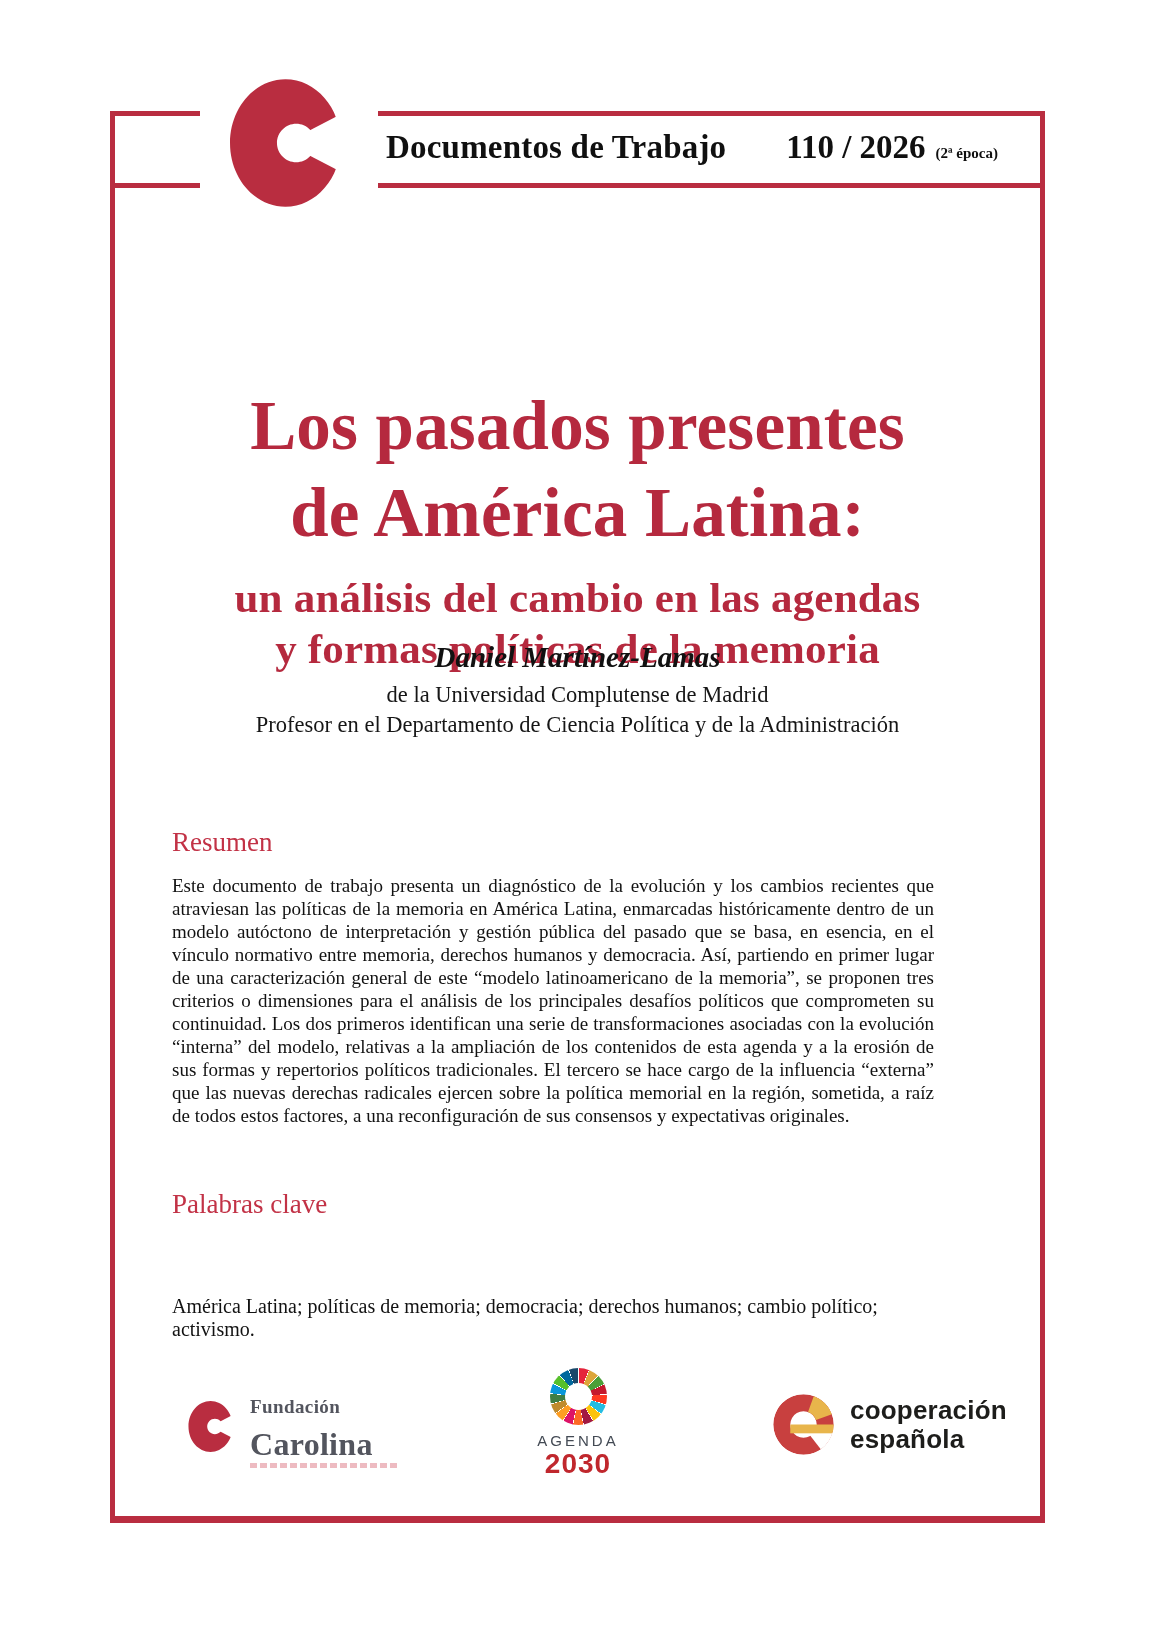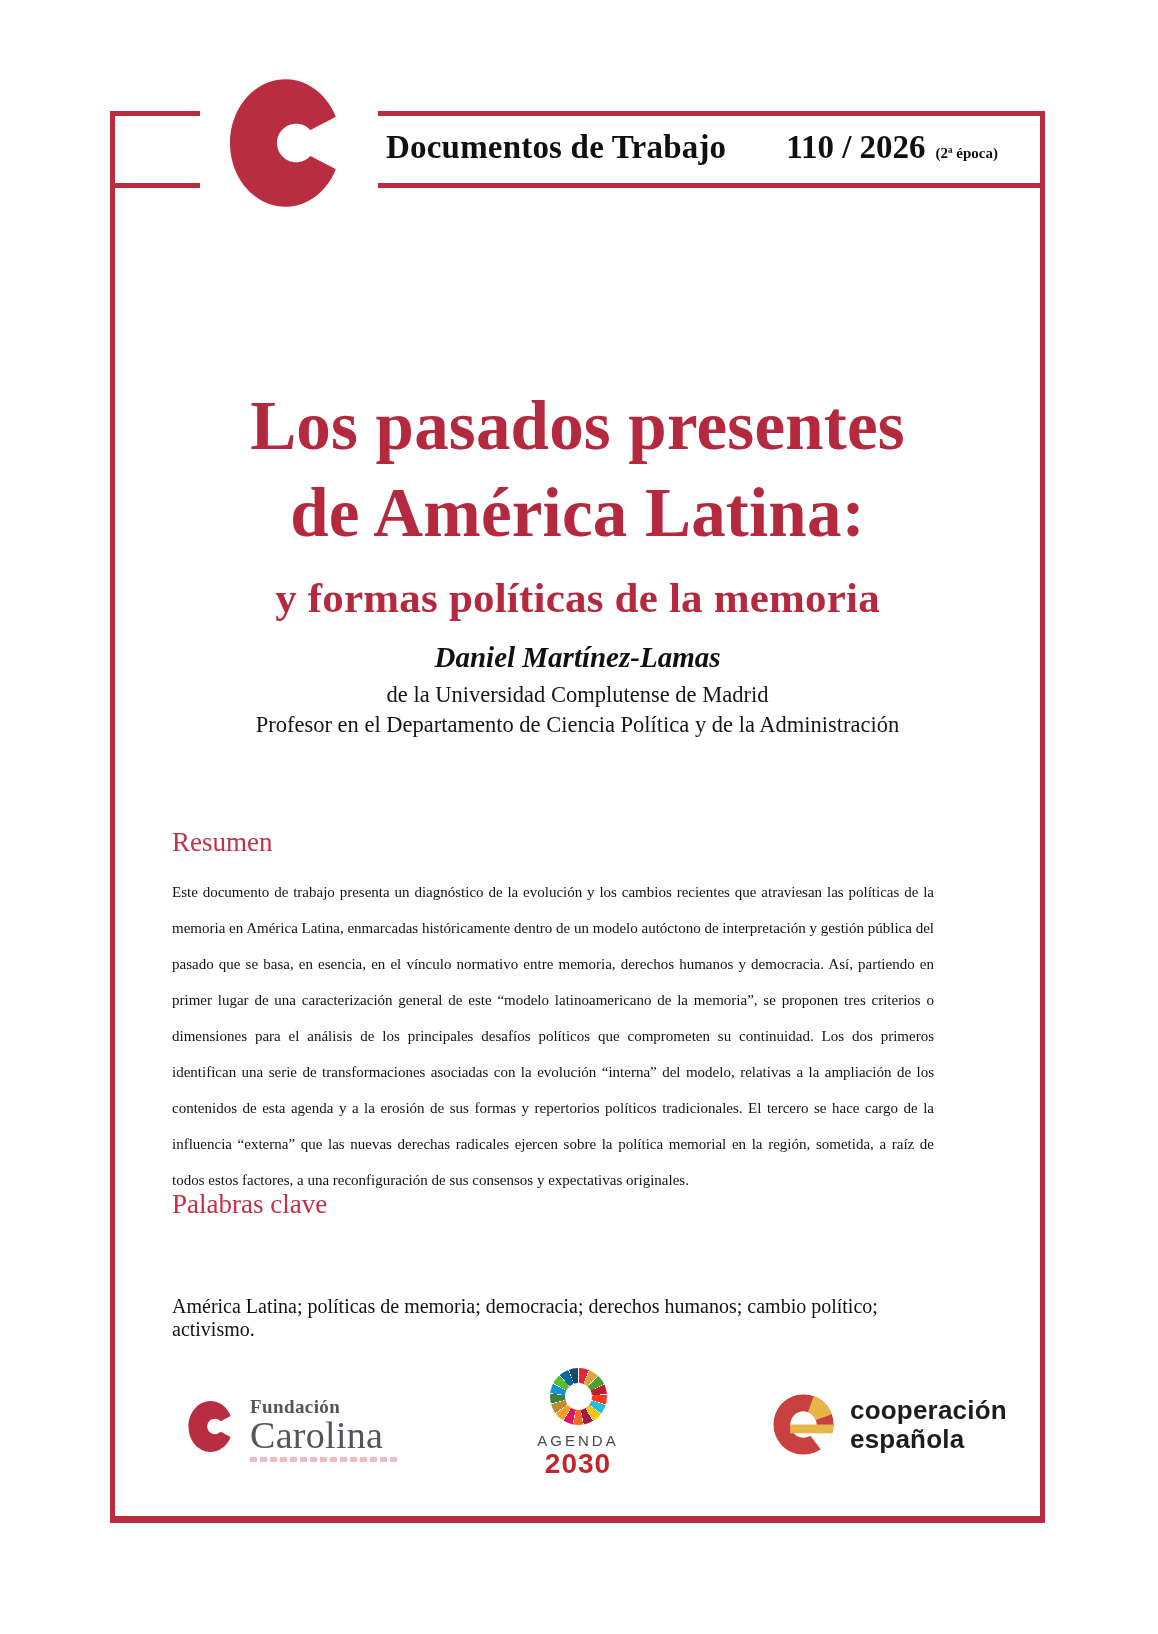--- a/index.html
+++ b/index.html
@@ -52,32 +52,32 @@
   .author-name{font-size:29px;font-weight:700;font-style:italic;color:#111;}
   .author-aff{font-size:22.5px;line-height:1.33;color:#161616;margin-top:6px;}
   
   .section-heading{
     position:absolute;left:172px;font-size:27px;color:#c23246;z-index:2;font-weight:400;
   }
   .h-resumen{top:827px;}
   .h-palabras{top:1189px;}
   .abstract-body{
     position:absolute;left:172px;top:874px;width:762px;z-index:2;
-    font-size:15px;line-height:36px;text-align:justify;color:#121212;
+    font-size:19px;line-height:23px;text-align:justify;color:#121212;
   }
   .keywords-body{
     position:absolute;left:172px;top:1295px;width:770px;z-index:2;
     font-size:20px;color:#121212;
   }
   
   .logo-carolina{position:absolute;left:188px;top:1396px;display:flex;align-items:flex-start;z-index:2;}
   .logo-carolina .cc{width:48px;height:53px;color:var(--red);margin-top:4px;}
   .carolina-text{margin-left:14px;font-family:"Liberation Serif","DejaVu Serif",serif;}
   .fundacion-label{font-size:19px;font-weight:700;color:var(--gray-word);letter-spacing:.4px;}
-  .carolina-label{font-size:38px;font-weight:400;color:var(--gray-word);line-height:.92;letter-spacing:.3px;}
+  .carolina-label{font-size:32px;font-weight:700;color:var(--gray-word);line-height:.92;letter-spacing:.3px;margin-top:12px;}
   .carolina-tagline{
     margin-top:4px;width:148px;height:5px;
     background:repeating-linear-gradient(90deg,rgba(228,150,160,.65) 0 7px,rgba(228,150,160,0) 7px 10px);
   }
   .logo-agenda{position:absolute;left:527px;top:1368px;width:102px;text-align:center;z-index:2;
     font-family:"Liberation Sans","DejaVu Sans",sans-serif;}
   .sdg-wheel{
     width:57px;height:57px;border-radius:50%;margin:0 auto;position:relative;
     background:
       repeating-conic-gradient(#fff 0deg 1.4deg,rgba(255,255,255,0) 1.4deg 21.176deg),
@@ -127,20 +127,21 @@
       <span class="epoch-note">(2ª época)</span>
     </div>
   </div>
 
   <div class="title-block">
     <div class="title-main">
       <div>Los pasados presentes</div>
       <div>de América Latina:</div>
     </div>
     <div class="title-sub">
+      <div>un análisis del cambio en las agendas</div>
       <div>y formas políticas de la memoria</div>
     </div>
   </div>
 
   <div class="author-block">
     <div class="author-name">Daniel Martínez-Lamas</div>
     <div class="author-aff">
       <div>de la Universidad Complutense de Madrid</div>
       <div>Profesor en el Departamento de Ciencia Política y de la Administración</div>
     </div>

